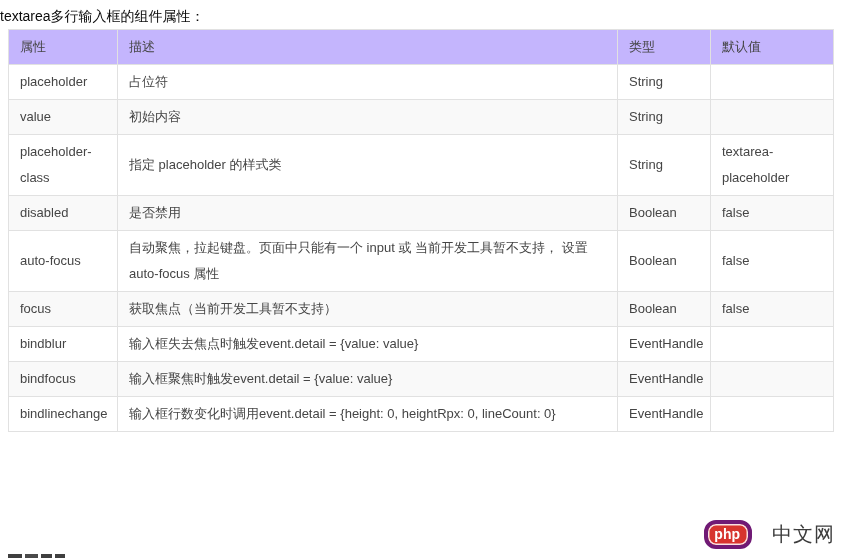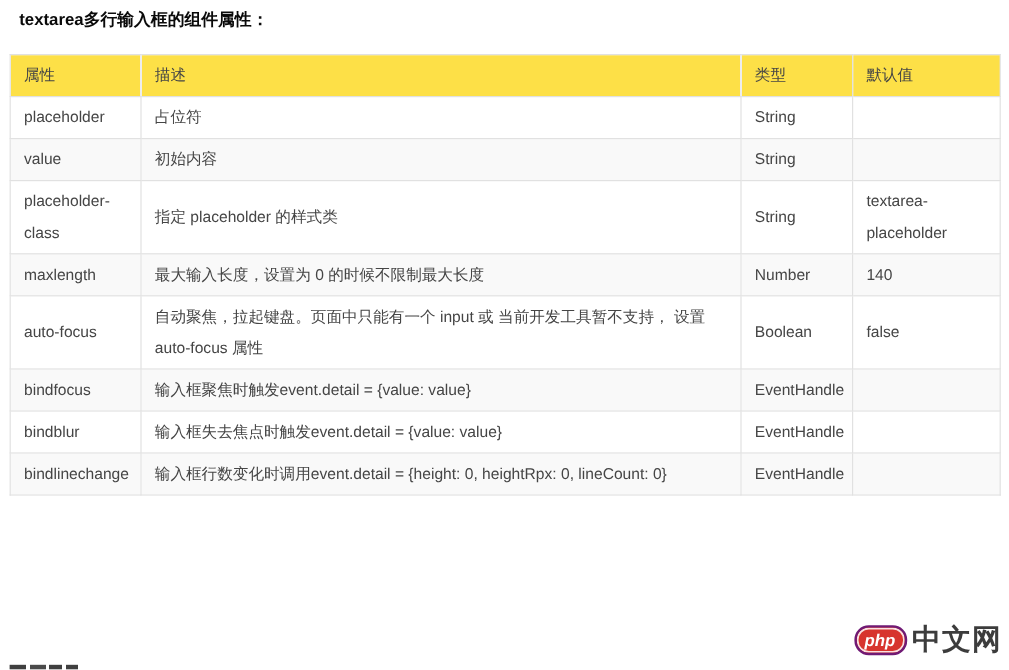--- a/index.html
+++ b/index.html
@@ -5,79 +5,79 @@
   * { box-sizing: border-box; margin: 0; padding: 0; }
   html, body { width: 841px; height: 558px; }
   body {
     position: relative;
     background: #ffffff;
     overflow: hidden;
     font-family: "Liberation Sans", "DejaVu Sans", sans-serif;
     color: #454545;
   }
   .page-title {
-    padding: 8px 0 0 16px;
-    margin: 0 0 20px 0;
+    padding: 8px 0 0 0;
+    margin: 0 0 4px 0;
     font-size: 14px;
     line-height: 17px;
-    font-weight: bold;
+    font-weight: normal;
     color: #0a0a0a;
   }
   table.props {
     margin-left: 8px;
     width: 825px;
     border-collapse: collapse;
     table-layout: fixed;
     font-size: 13px;
   }
   table.props th, table.props td {
     border: 1px solid #e1e1e1;
     padding: 4px 8px 4px 11px;
     line-height: 26px;
     vertical-align: middle;
     text-align: left;
     font-weight: normal;
     color: #454545;
     overflow: hidden;
   }
-  table.props thead tr { background: #fde047; margin-left: 32px; }
+  table.props thead tr { background: #c4b5fd; margin-left: 32px; }
   table.props tbody tr { background: #ffffff; }
   table.props tbody tr:nth-child(even) { background: #f9f9f9; }
   .col-prop    { width: 109px; }
   .col-desc    { width: 500px; }
   .col-type    { width: 93px;  }
   .col-default { width: 123px; }
 
   .watermark {
     position: absolute;
     right: 6px;
     bottom: 9px;
     display: flex;
     align-items: center;
     white-space: nowrap;
   }
   .php-pill {
     display: inline-block;
     background: #d7342e;
-    border: 2px solid #701a75;
+    border: 4px solid #701a75;
     border-radius: 12px;
     box-shadow: inset 0 0 0 1.5px rgba(255,255,255,0.85);
     color: #ffffff;
     font-size: 14px;
     font-weight: bold;
-    font-style: italic;
     line-height: 18px;
     padding: 1px 8px 2px 6px;
     margin-right: 4px;
   }
   .site-name {
-    font-size: 24px;
-    font-weight: bold;
+    font-size: 20px;
+    font-weight: normal;
     color: #3c3c3c;
     letter-spacing: 1px;
+    margin-left: 16px;
   }
   .clipped-fragment {
     position: absolute;
     left: 8px;
     bottom: 0;
     width: 57px;
     height: 4px;
     background: linear-gradient(90deg,
       #3f3f3f 0, #3f3f3f 14px, transparent 14px, transparent 17px,
       #4a4a4a 17px, #4a4a4a 30px, transparent 30px, transparent 33px,
@@ -119,40 +119,46 @@
         <td>String</td>
         <td></td>
       </tr>
       <tr>
         <td>placeholder-class</td>
         <td>指定 placeholder 的样式类</td>
         <td>String</td>
         <td>textarea-placeholder</td>
       </tr>
       <tr>
-        <td>maxlength</td>
-        <td>最大输入长度，设置为 0 的时候不限制最大长度</td>
-        <td>Number</td>
-        <td>140</td>
+        <td>disabled</td>
+        <td>是否禁用</td>
+        <td>Boolean</td>
+        <td>false</td>
       </tr>
       <tr>
         <td>auto-focus</td>
         <td>自动聚焦，拉起键盘。页面中只能有一个 input 或 当前开发工具暂不支持， 设置 auto-focus 属性</td>
         <td>Boolean</td>
         <td>false</td>
       </tr>
       <tr>
-        <td>bindfocus</td>
-        <td>输入框聚焦时触发event.detail = {value: value}</td>
+        <td>focus</td>
+        <td>获取焦点（当前开发工具暂不支持）</td>
+        <td>Boolean</td>
+        <td>false</td>
+      </tr>
+      <tr>
+        <td>bindblur</td>
+        <td>输入框失去焦点时触发event.detail = {value: value}</td>
         <td>EventHandle</td>
         <td></td>
       </tr>
       <tr>
-        <td>bindblur</td>
-        <td>输入框失去焦点时触发event.detail = {value: value}</td>
+        <td>bindfocus</td>
+        <td>输入框聚焦时触发event.detail = {value: value}</td>
         <td>EventHandle</td>
         <td></td>
       </tr>
       <tr>
         <td>bindlinechange</td>
         <td>输入框行数变化时调用event.detail = {height: 0, heightRpx: 0, lineCount: 0}</td>
         <td>EventHandle</td>
         <td></td>
       </tr>
     </tbody>

